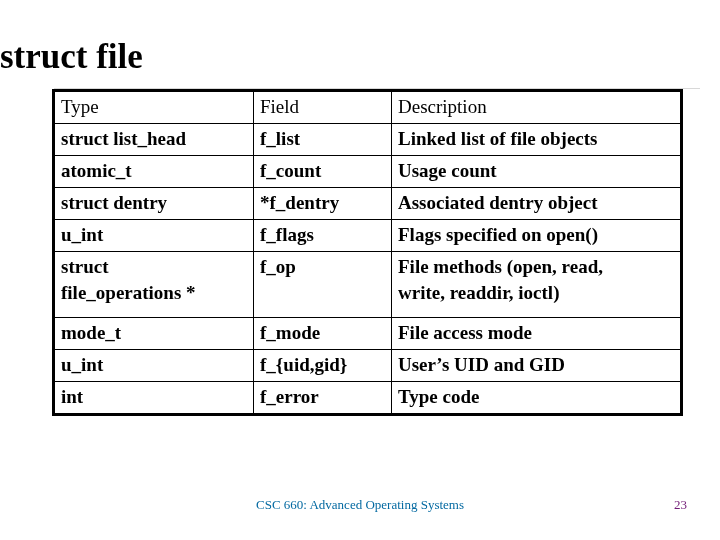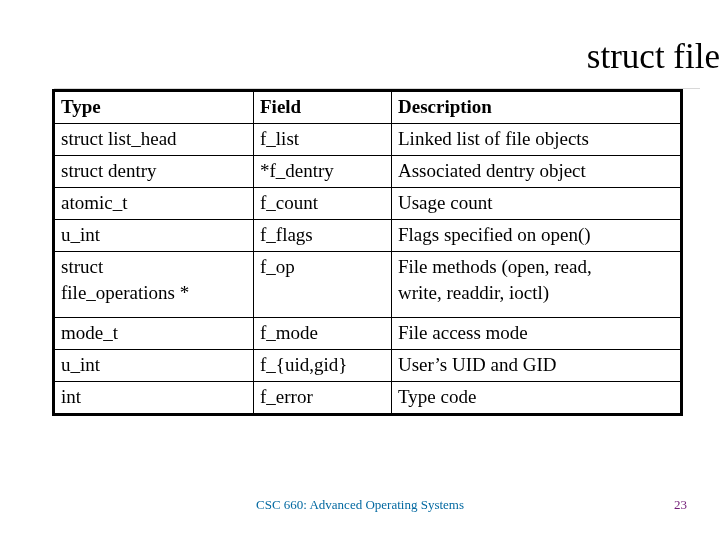--- a/index.html
+++ b/index.html
@@ -22,24 +22,24 @@
     top: 0;
     width: 720px;
     height: 540px;
   }
 
   #slide-title {
     position: absolute;
     left: 0;
     top: 36px;
     width: 720px;
-    text-align: right;
+    text-align: left;
     font-size: 35px;
     line-height: 42px;
-    font-weight: normal;
+    font-weight: bold;
     letter-spacing: 0px;
     white-space: nowrap;
   }
 
   
   #top-hairline {
     position: absolute;
     left: 54px;
     top: 88px;
     width: 646px;
@@ -66,28 +66,28 @@
   table.struct-table col.c-desc  { width: 290px; }
 
   table.struct-table td,
   table.struct-table th {
     border: 1.5px solid #000000;
     padding: 2px 6px 3px 6px;
     font-size: 19px;
     line-height: 26px;
     text-align: left;
     vertical-align: top;
-    font-weight: normal;
+    font-weight: bold;
     height: 31px;
     box-sizing: border-box;
     overflow: hidden;
   }
 
   table.struct-table thead th {
-    font-weight: bold;
+    font-weight: normal;
   }
 
   table.struct-table tr.tall-row td {
     height: 66px;
   }
 
   .cell-line {
     display: block;
     white-space: pre;
   }
@@ -151,38 +151,38 @@
             </td>
             <td>
               <span class="cell-line">f_list</span>
             </td>
             <td>
               <span class="cell-line">Linked list of file objects</span>
             </td>
           </tr>
           <tr>
             <td>
+              <span class="cell-line">atomic_t</span>
+            </td>
+            <td>
+              <span class="cell-line">f_count</span>
+            </td>
+            <td>
+              <span class="cell-line">Usage count</span>
+            </td>
+          </tr>
+          <tr>
+            <td>
               <span class="cell-line">struct dentry</span>
             </td>
             <td>
               <span class="cell-line">*f_dentry</span>
             </td>
             <td>
               <span class="cell-line">Associated dentry object</span>
-            </td>
-          </tr>
-          <tr>
-            <td>
-              <span class="cell-line">atomic_t</span>
-            </td>
-            <td>
-              <span class="cell-line">f_count</span>
-            </td>
-            <td>
-              <span class="cell-line">Usage count</span>
             </td>
           </tr>
           <tr>
             <td>
               <span class="cell-line">u_int</span>
             </td>
             <td>
               <span class="cell-line">f_flags</span>
             </td>
             <td>

